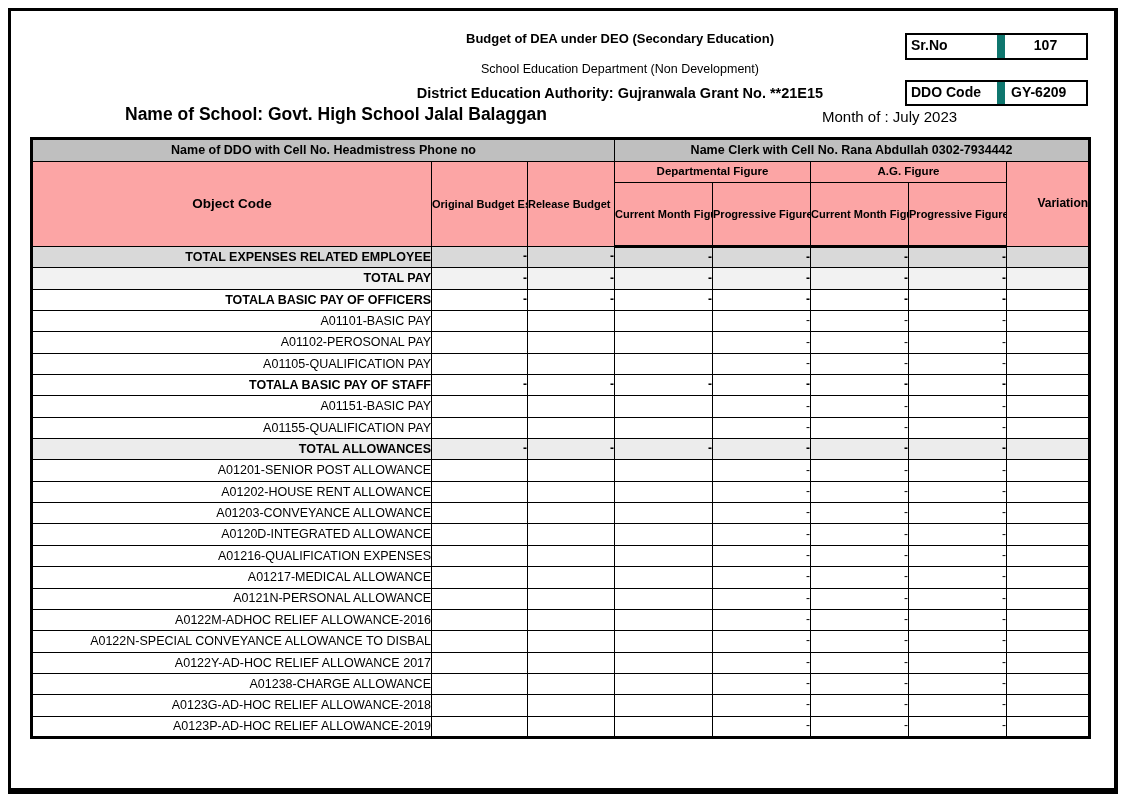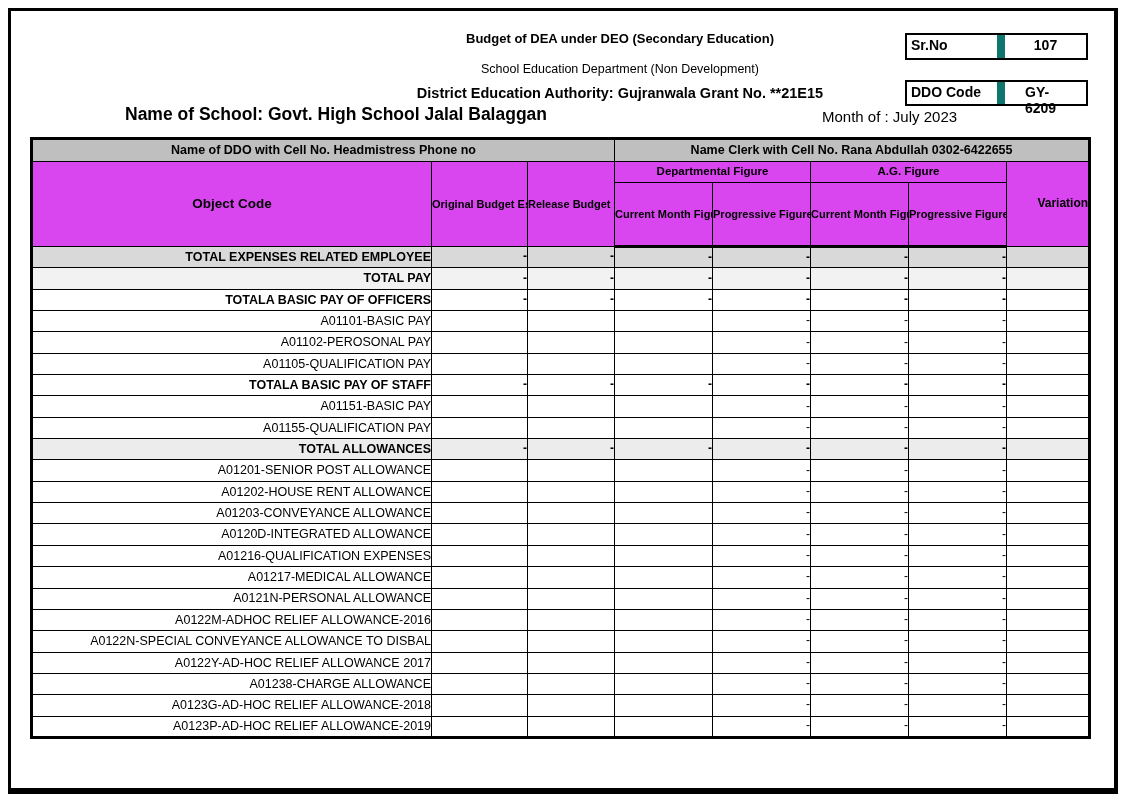--- a/index.html
+++ b/index.html
@@ -16,36 +16,36 @@
   .title1{top:31px;font-size:13px;font-weight:bold;position:absolute;width:940px;}
   .title2{top:62px;font-size:12.5px;position:absolute;width:940px;}
   .title3{top:85px;font-size:14.5px;font-weight:bold;position:absolute;width:940px;}
   .school-line{position:absolute;left:125px;top:104px;font-size:17.5px;font-weight:bold;}
   .month-line{position:absolute;left:822px;top:108px;font-size:15px;}
   .info-box{
     position:absolute;left:905px;width:183px;border:2px solid #000;
     display:flex;box-sizing:border-box;background:#fff;font-weight:bold;font-size:14px;
   }
   .info-box .lbl{flex:0 0 98px;border-right:8px solid #0f766e;padding:2px 4px;box-sizing:border-box;}
-  .info-box .val{flex:1;padding:2px 20px;box-sizing:border-box;}
+  .info-box .val{flex:1;padding:2px 6px;box-sizing:border-box;}
   .srno-box{top:33px;height:27px;}
   .srno-box .val{text-align:center;}
   .ddo-box{top:80px;height:26px;}
   table.budget{
     position:absolute;left:30px;top:137px;width:1058px;
     border-collapse:collapse;table-layout:fixed;
     border:3px solid #000;
     padding-left:8px;
   }
   table.budget th,table.budget td{
     border:1px solid #000;box-sizing:border-box;overflow:hidden;white-space:nowrap;
     padding:0;line-height:1.15;
   }
   tr.h1 th{height:23px;background:#bfbfbf;font-size:12.5px;font-weight:bold;text-align:center;}
-  th.hdr{background:#d946ef;font-weight:bold;text-align:center;vertical-align:middle;}
+  th.hdr{background:#fca5a5;font-weight:bold;text-align:center;vertical-align:middle;}
   tr.h2 th{height:21px;}
   tr.h3 th{height:64px;border-bottom:3px solid #000;}
   th.object-code{font-size:13.5px;}
   th.small-hdr{font-size:11px;white-space:normal;line-height:1.35;}
   th.group-hdr{font-size:11.5px;}
   th.variation-hdr{font-size:12px;text-align:right;}
   td.row-label{font-size:12.5px;text-align:right;padding-left:4px;height:21.35px;}
   td.val-cell{font-size:12px;text-align:right;padding-right:26px;height:21.35px;}
   tr.bold td{font-weight:bold;}
 </style>
@@ -77,21 +77,21 @@
         <col style="width:87px">
       <col style="width:98px">
         <col style="width:98px">
         <col style="width:98px">
       <col style="width:98px">
         <col style="width:83px">
     </colgroup>
     <thead>
       <tr class="h1">
         <th colspan="3">Name of DDO with Cell No. Headmistress Phone no</th>
-        <th colspan="5">Name Clerk with Cell No. Rana Abdullah 0302-6422655</th>
+        <th colspan="5">Name Clerk with Cell No. Rana Abdullah 0302-7934442</th>
       </tr>
       <tr class="h2">
         <th rowspan="2" class="hdr object-code">Object Code</th>
         <th rowspan="2" class="hdr small-hdr">Original Budget Estimates 2023-24</th>
         <th rowspan="2" class="hdr small-hdr">Release Budget Estimate 2023-24</th>
         <th colspan="2" class="hdr group-hdr">Departmental Figure</th>
         <th colspan="2" class="hdr group-hdr">A.G. Figure</th>
         <th rowspan="2" class="hdr variation-hdr">Variation</th>
       </tr>
       <tr class="h3">

